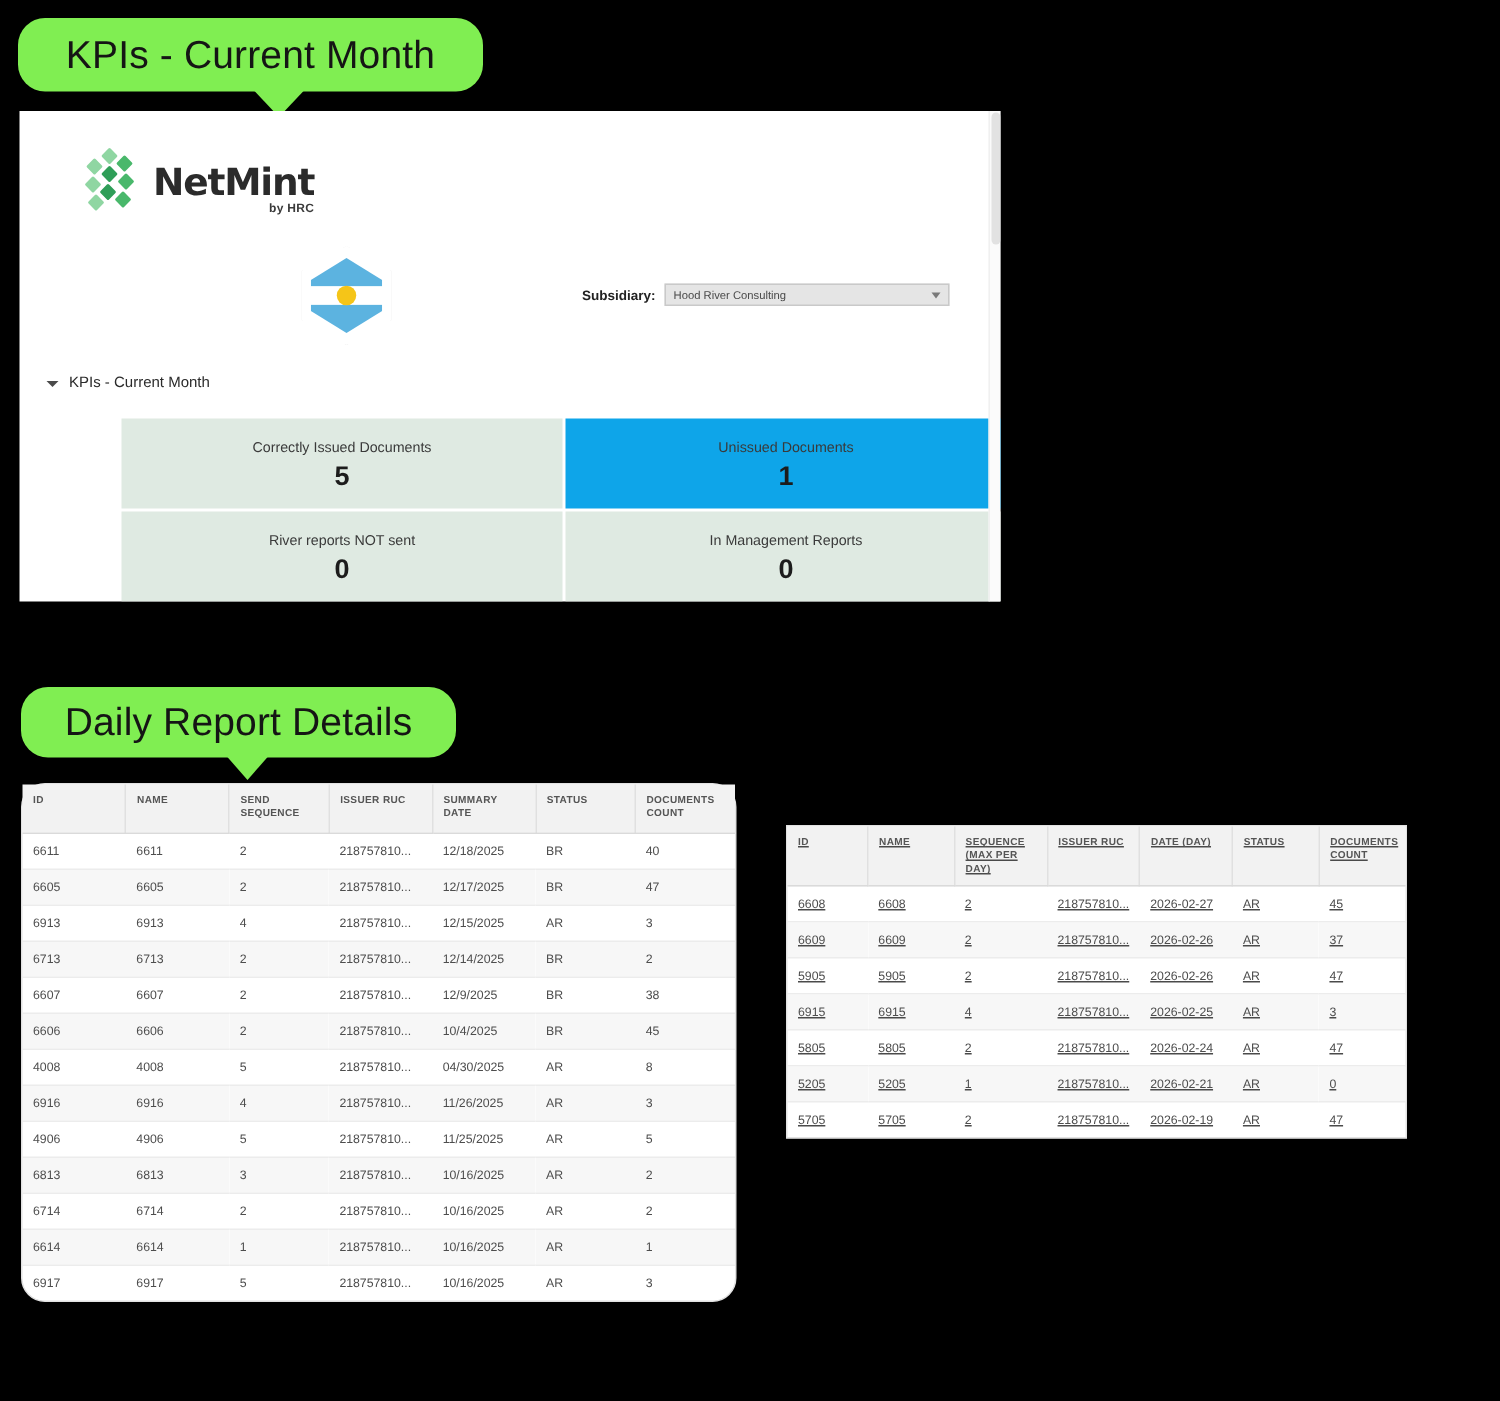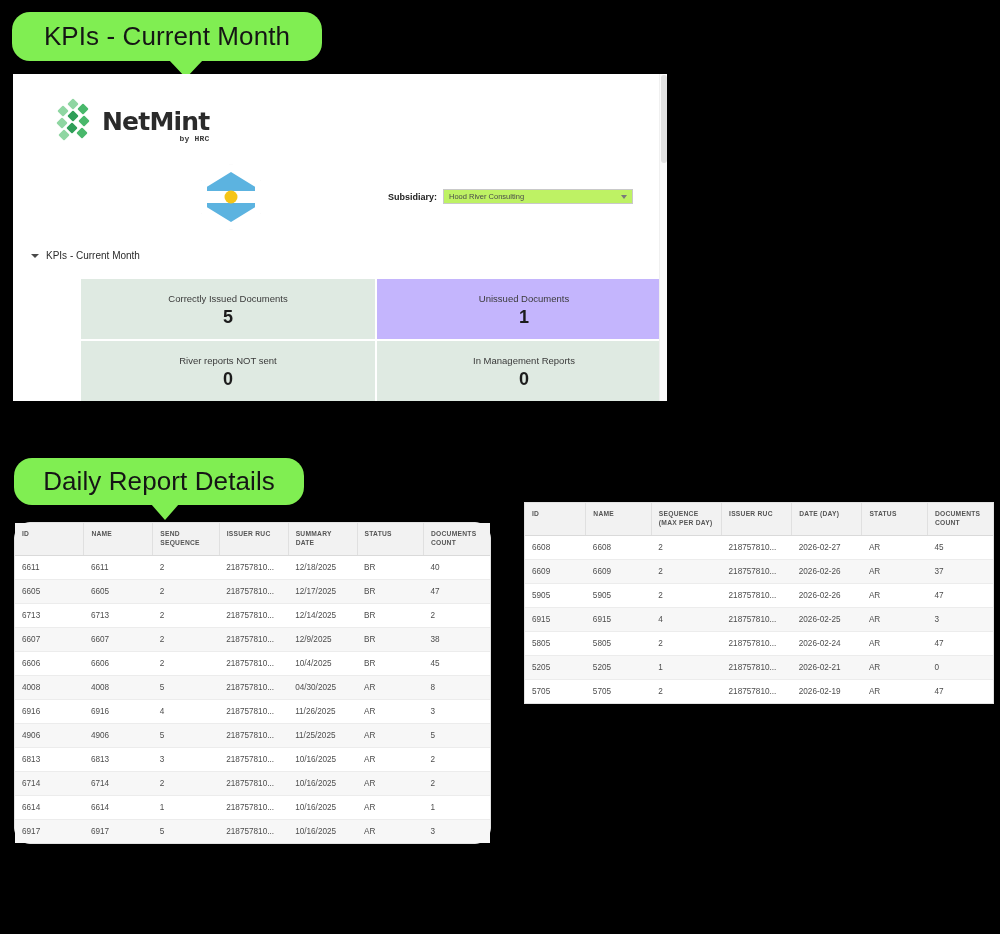--- a/index.html
+++ b/index.html
@@ -63,21 +63,21 @@
   .logo-diamonds span.lt { background: #8fd6a2; }
   .logo-diamonds span.dk { background: #2f9e58; }
   .logo-word { position: relative; }
   .logo-word .net {
     font-family: "DejaVu Sans", sans-serif;
     font-size: 25px; font-weight: 700; color: #2b2b2b; letter-spacing: -0.8px;
     line-height: 1;
   }
   .logo-word .byhrc {
     position: absolute; right: 0; top: 25px;
-    font-family: Liberation Mono, monospace;
+    font-family: Liberation Sans, sans-serif;
     font-size: 8px; font-weight: 700; color: #3a3a3a; letter-spacing: .2px;
   }
 
   
   .hexbadge { position: absolute; left: 188px; top: 90px; width: 60px; height: 66px; }
   .hex-shell {
     position: absolute; inset: 0;
     background: #ffffff;
     clip-path: polygon(50% 0%, 100% 25%, 100% 75%, 50% 100%, 0% 75%, 0% 25%);
     box-shadow: 0 1px 3px rgba(0,0,0,.18);
@@ -102,21 +102,21 @@
     width:13px; height:13px; border-radius:50%; background:#f5c518;
   }
 
   
   .subsidiary-row { position: absolute; left: 375px; top: 115px; display: flex; align-items: center; }
   .subsidiary-label {
     font-size: 9px; font-weight: 700; color: #222; margin-right: 6px;
   }
   .subsidiary-select {
     position: relative; width: 190px; height: 15px;
-    border: 1px solid #c9c9c9; background: #bef264;
+    border: 1px solid #c9c9c9; background: #e5e5e5;
     display: flex; align-items: center;
   }
   .subsidiary-select .val {
     font-size: 7.5px; color: #4a4a4a; padding-left: 5px;
     white-space: nowrap; overflow: hidden;
   }
   .subsidiary-select .caret {
     position: absolute; right: 5px; top: 50%; transform: translateY(-50%);
     width: 0; height: 0; border-left: 3.5px solid transparent;
     border-right: 3.5px solid transparent; border-top: 4px solid #7a7a7a;
@@ -139,32 +139,32 @@
     position: absolute; left: 20px; top: 205px;
     width: 638px;
     display: grid; grid-template-columns: 1fr 1fr;
     gap: 2px 2px;
     padding-left: 48px;
   }
   .kpi-card {
     background: #dfeae2; height: 60px;
     display: flex; flex-direction: column; align-items: center; justify-content: center;
   }
-  .kpi-card.alert { background: #c4b5fd; }
+  .kpi-card.alert { background: #0ea5e9; }
   .kpi-label { font-size: 9.5px; color: #3a3a3a; margin-bottom: 4px; }
   .kpi-value { font-size: 18px; font-weight: 700; color: #1c1c1c; line-height: 1; }
 
   
   .data-table {
     position: absolute; background: #ffffff;
     border: 1px solid #e2e2e2;
     font-size: 8px; color: #4a4a4a;
   }
   #table-daily-report { left: 14px; top: 522px; width: 477px; border-radius: 16px; }
-  #table-sequence    { left: 524px; top: 502px; width: 470px; }
+  #table-sequence    { left: 524px; top: 550px; width: 414px; text-decoration: underline; }
 
   .data-table table { width: 100%; border-collapse: collapse; table-layout: fixed; }
   .data-table thead th {
     background: #f2f2f2;
     border-right: 1px solid #e0e0e0;
     border-bottom: 1px solid #dadada;
     text-align: left;
     padding: 6px 7px;
     font-size: 6.7px; font-weight: 700; color: #555;
     letter-spacing: .25px; text-transform: uppercase;
@@ -317,20 +317,29 @@
           <tr>
             <td>6605</td>
             <td>6605</td>
             <td>2</td>
             <td>218757810...</td>
             <td>12/17/2025</td>
             <td>BR</td>
             <td>47</td>
           </tr>
           <tr>
+            <td>6913</td>
+            <td>6913</td>
+            <td>4</td>
+            <td>218757810...</td>
+            <td>12/15/2025</td>
+            <td>AR</td>
+            <td>3</td>
+          </tr>
+          <tr>
             <td>6713</td>
             <td>6713</td>
             <td>2</td>
             <td>218757810...</td>
             <td>12/14/2025</td>
             <td>BR</td>
             <td>2</td>
           </tr>
           <tr>
             <td>6607</td>

